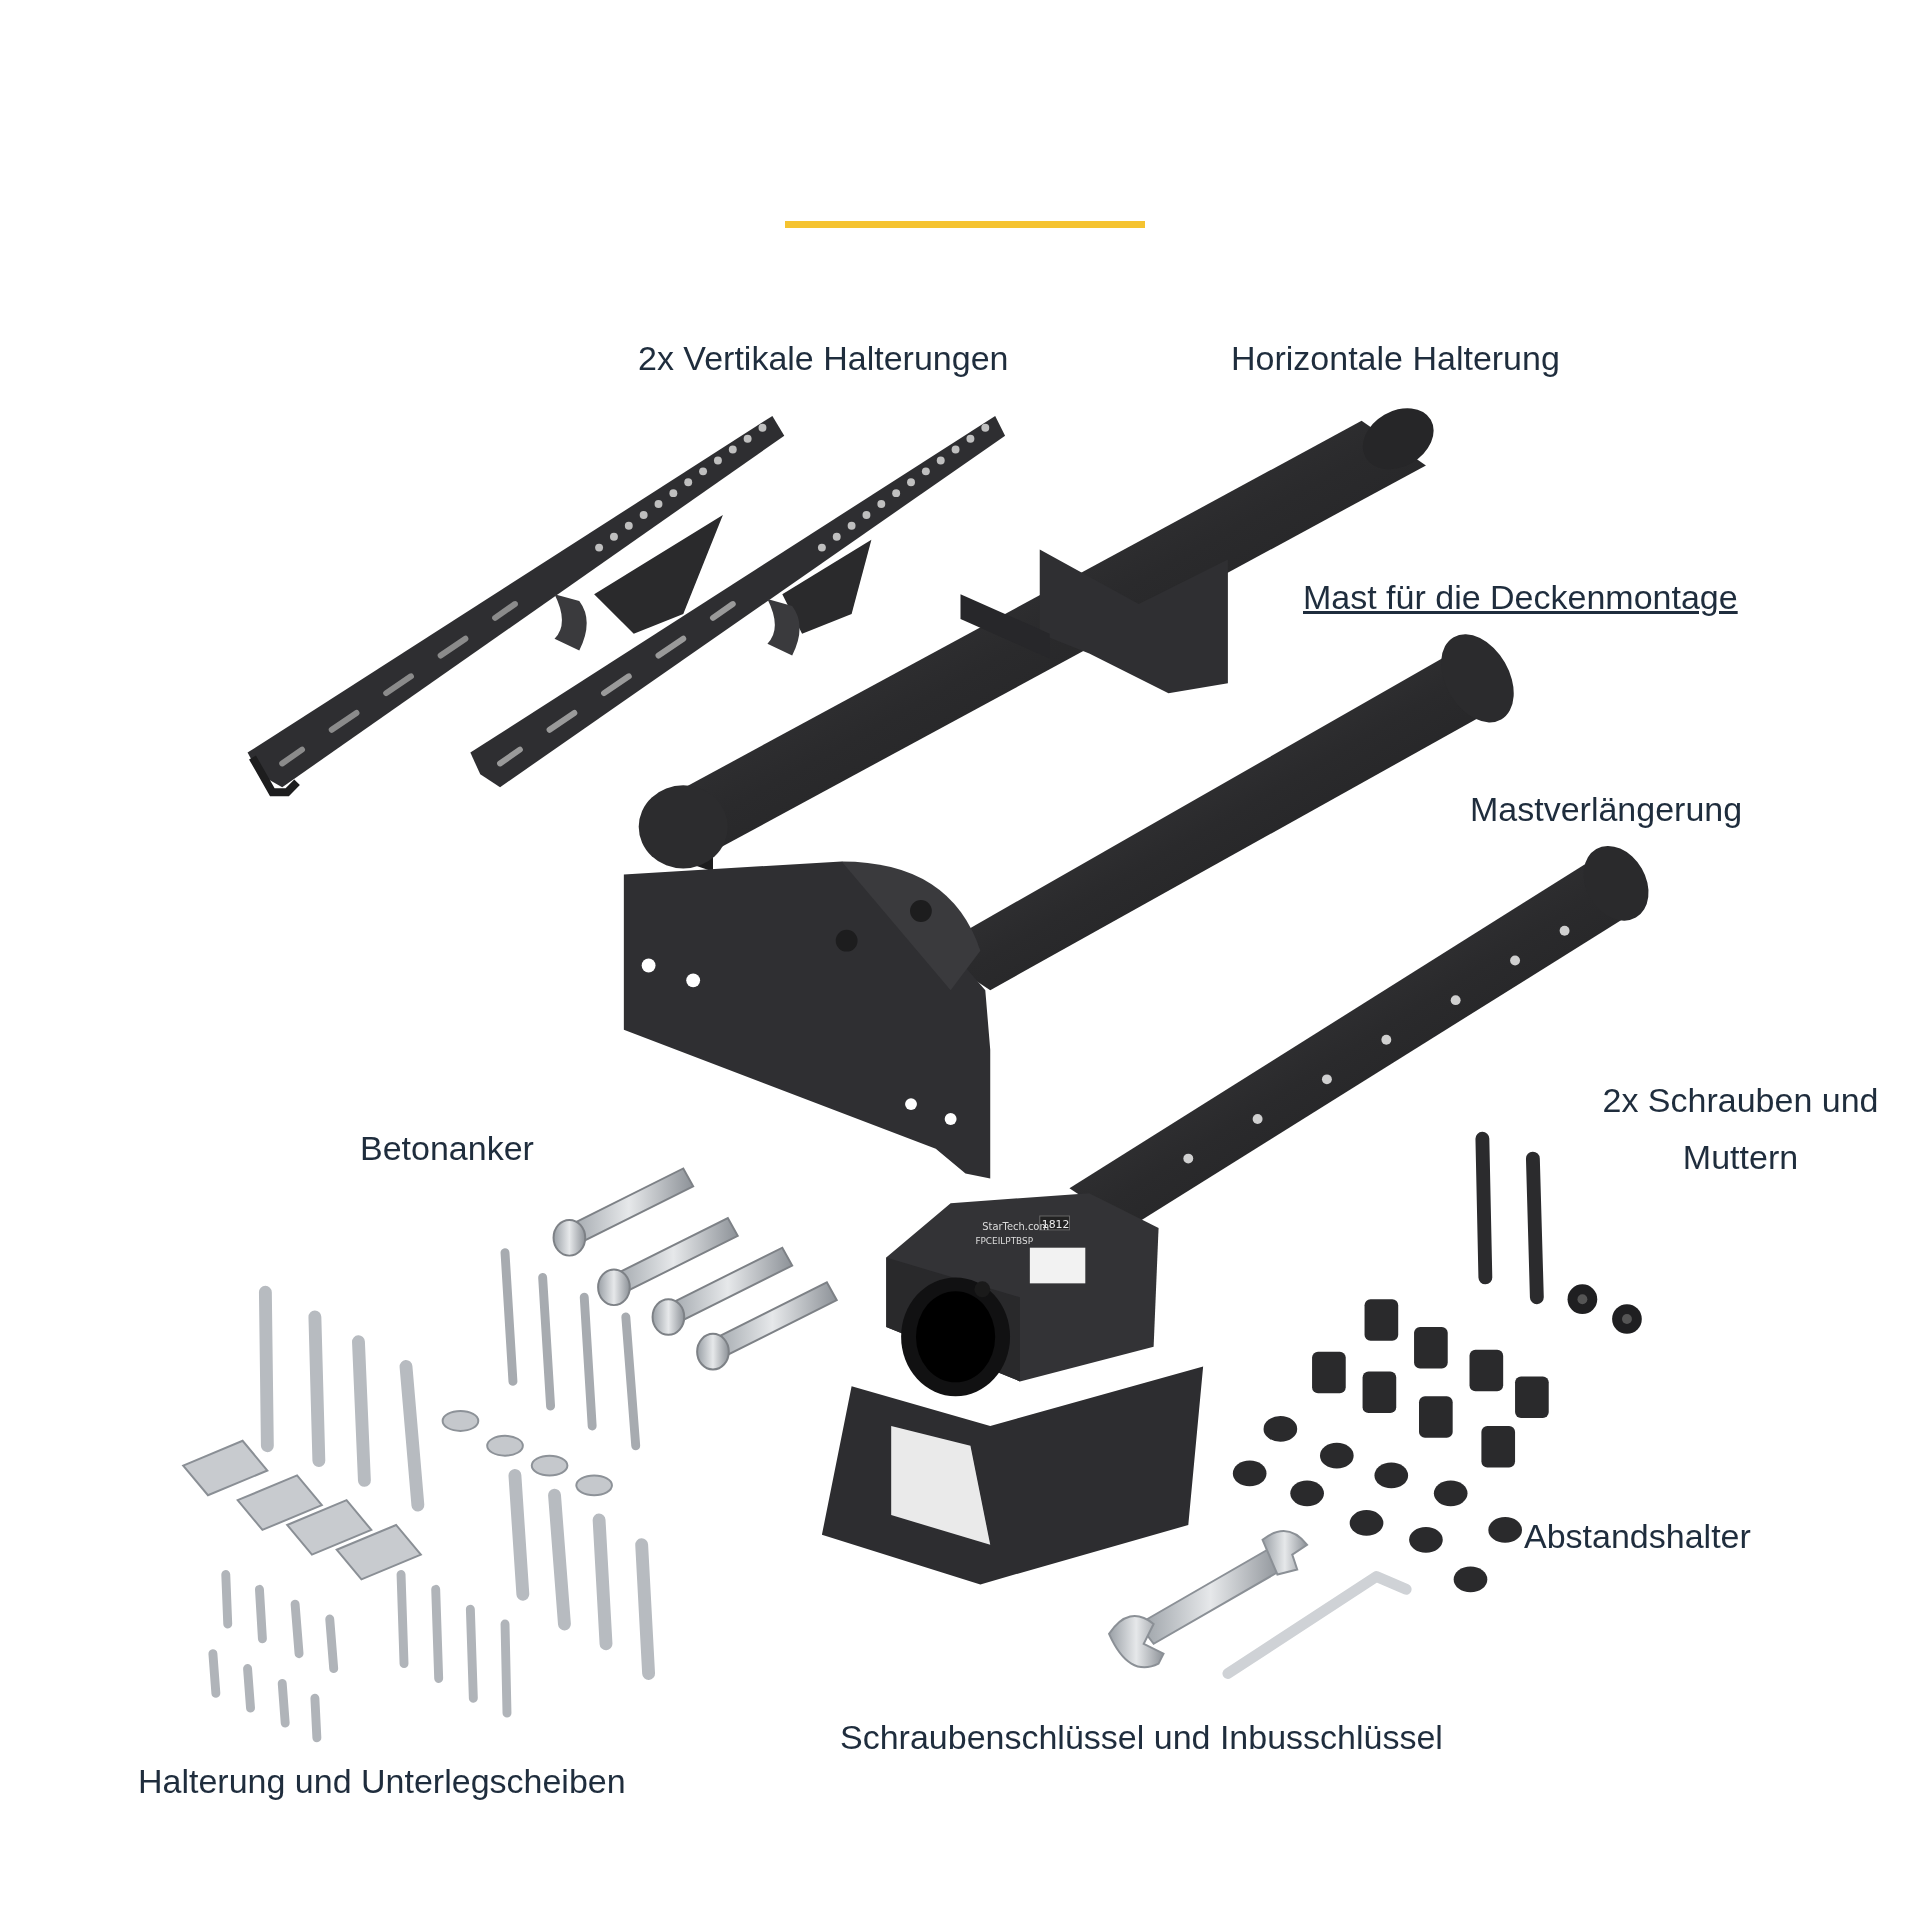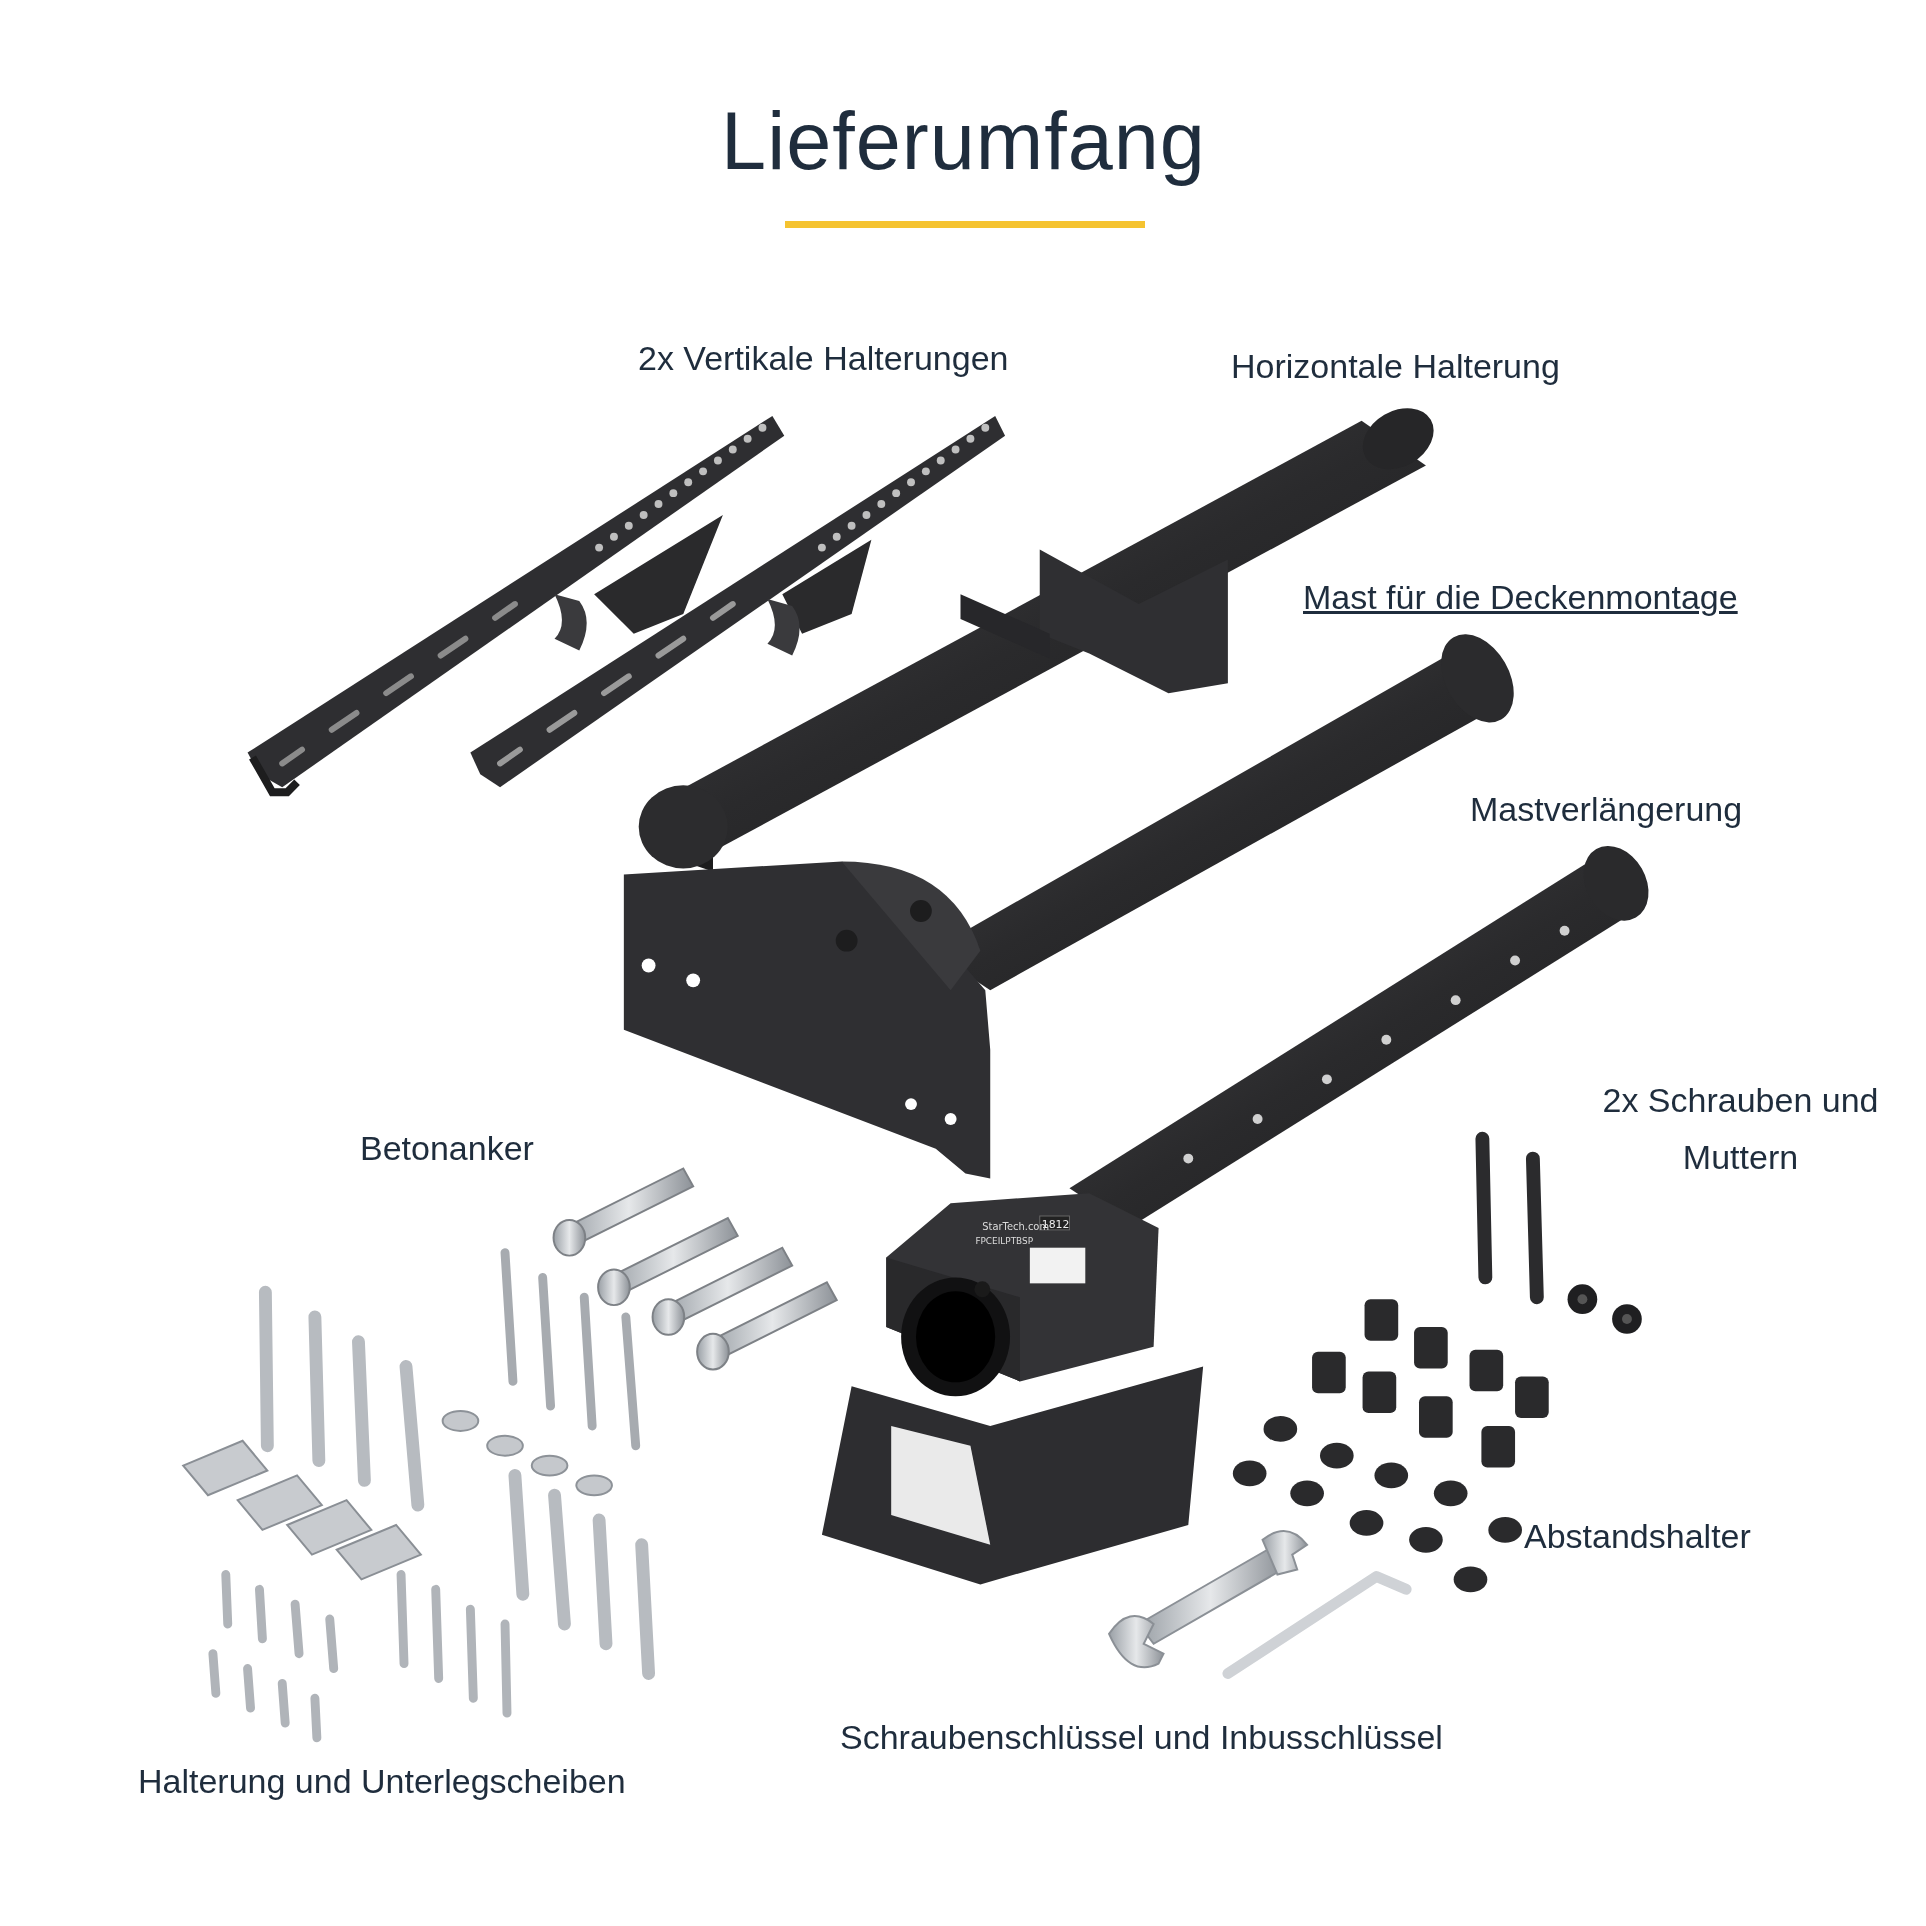--- a/index.html
+++ b/index.html
@@ -11,21 +11,20 @@
   .label{position:absolute;font-size:34px;font-weight:300;color:#1f2d3d;white-space:nowrap;
          font-family:"Liberation Sans","DejaVu Sans",sans-serif;}
   .label.center{text-align:center;}
   svg.art{position:absolute;left:0;top:0;}
 </style>
 </head>
 <body>
 
 <div class="page">
 
-  <div class="title">Lieferumfang</div>
   <div class="underline"></div>
 
   <svg class="art" width="1927" height="1927" viewBox="0 0 1946 1946">
     <defs>
       <linearGradient id="tube" x1="0" y1="0" x2="1" y2="1">
         <stop offset="0" stop-color="#4a4a4e"></stop>
         <stop offset="0.5" stop-color="#2a2a2c"></stop>
         <stop offset="1" stop-color="#1a1a1b"></stop>
       </linearGradient>
       <linearGradient id="zinc" x1="0" y1="0" x2="1" y2="0">
@@ -228,21 +227,21 @@
       <path d="M1150 1640 L1280 1565 L1295 1585 L1165 1660 Z"></path>
       <path d="M1120 1650 q20 -30 45 -10 l-10 20 l20 10 l-5 10 q-30 15 -50 -30 Z"></path>
       <path d="M1275 1555 q25 -20 45 5 l-15 10 l5 15 l-20 5 Z"></path>
     </g>
     <g>
       <path d="M1240 1690 L1390 1592 L1420 1605" stroke="#cfd2d6" stroke-width="11" fill="none" stroke-linecap="round" stroke-linejoin="round"></path>
     </g>
   </svg>
 
   <div class="label" style="left:638px;top:339px;">2x Vertikale Halterungen</div>
-  <div class="label" style="left:1231px;top:347px;">Horizontale Halterung</div>
+  <div class="label" style="left:1231px;top:339px;">Horizontale Halterung</div>
   <div class="label" style="left:1303px;top:578px;text-decoration:underline;">Mast für die Deckenmontage</div>
   <div class="label" style="left:1470px;top:790px;">Mastverlängerung</div>
   <div class="label" style="left:360px;top:1129px;">Betonanker</div>
   <div class="label center" style="left:1572px;top:1081px;width:337px;">
     <div>2x Schrauben und</div>
     <div style="margin-top:18px;">Muttern</div>
   </div>
   <div class="label" style="left:1524px;top:1505px;margin-top:12px;">Abstandshalter</div>
   <div class="label" style="left:840px;top:1718px;text-align:center;">Schraubenschlüssel und Inbusschlüssel</div>
   <div class="label" style="left:138px;top:1762px;">Halterung und Unterlegscheiben</div>

